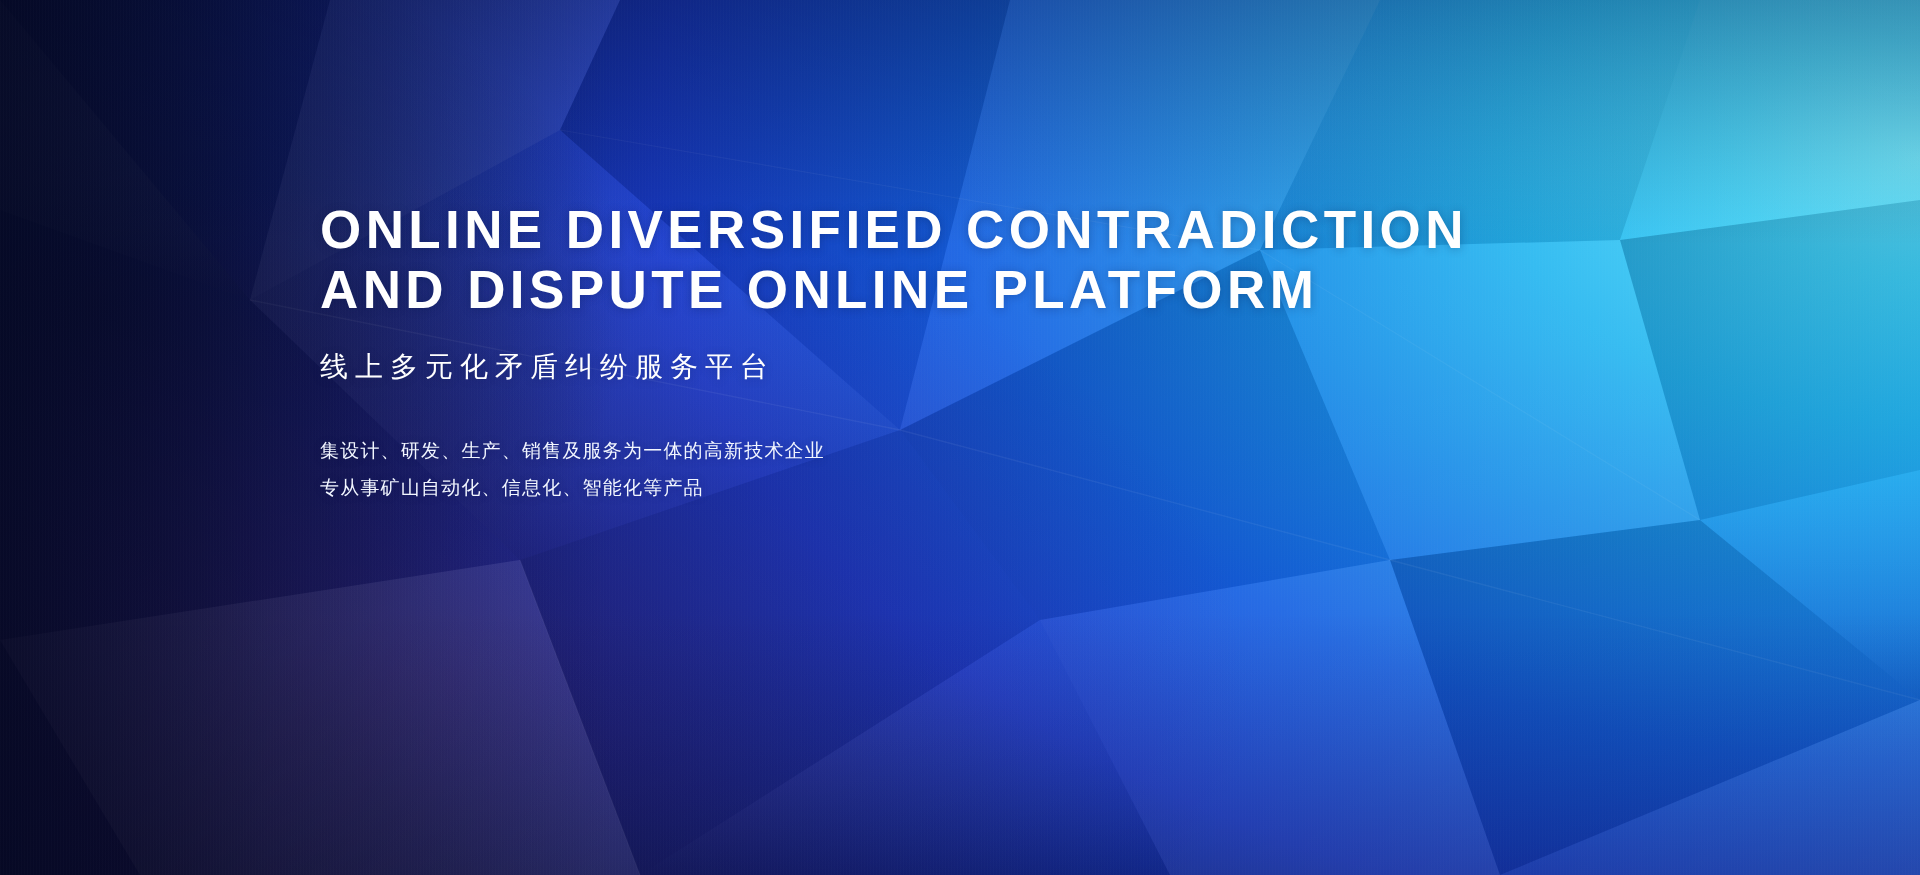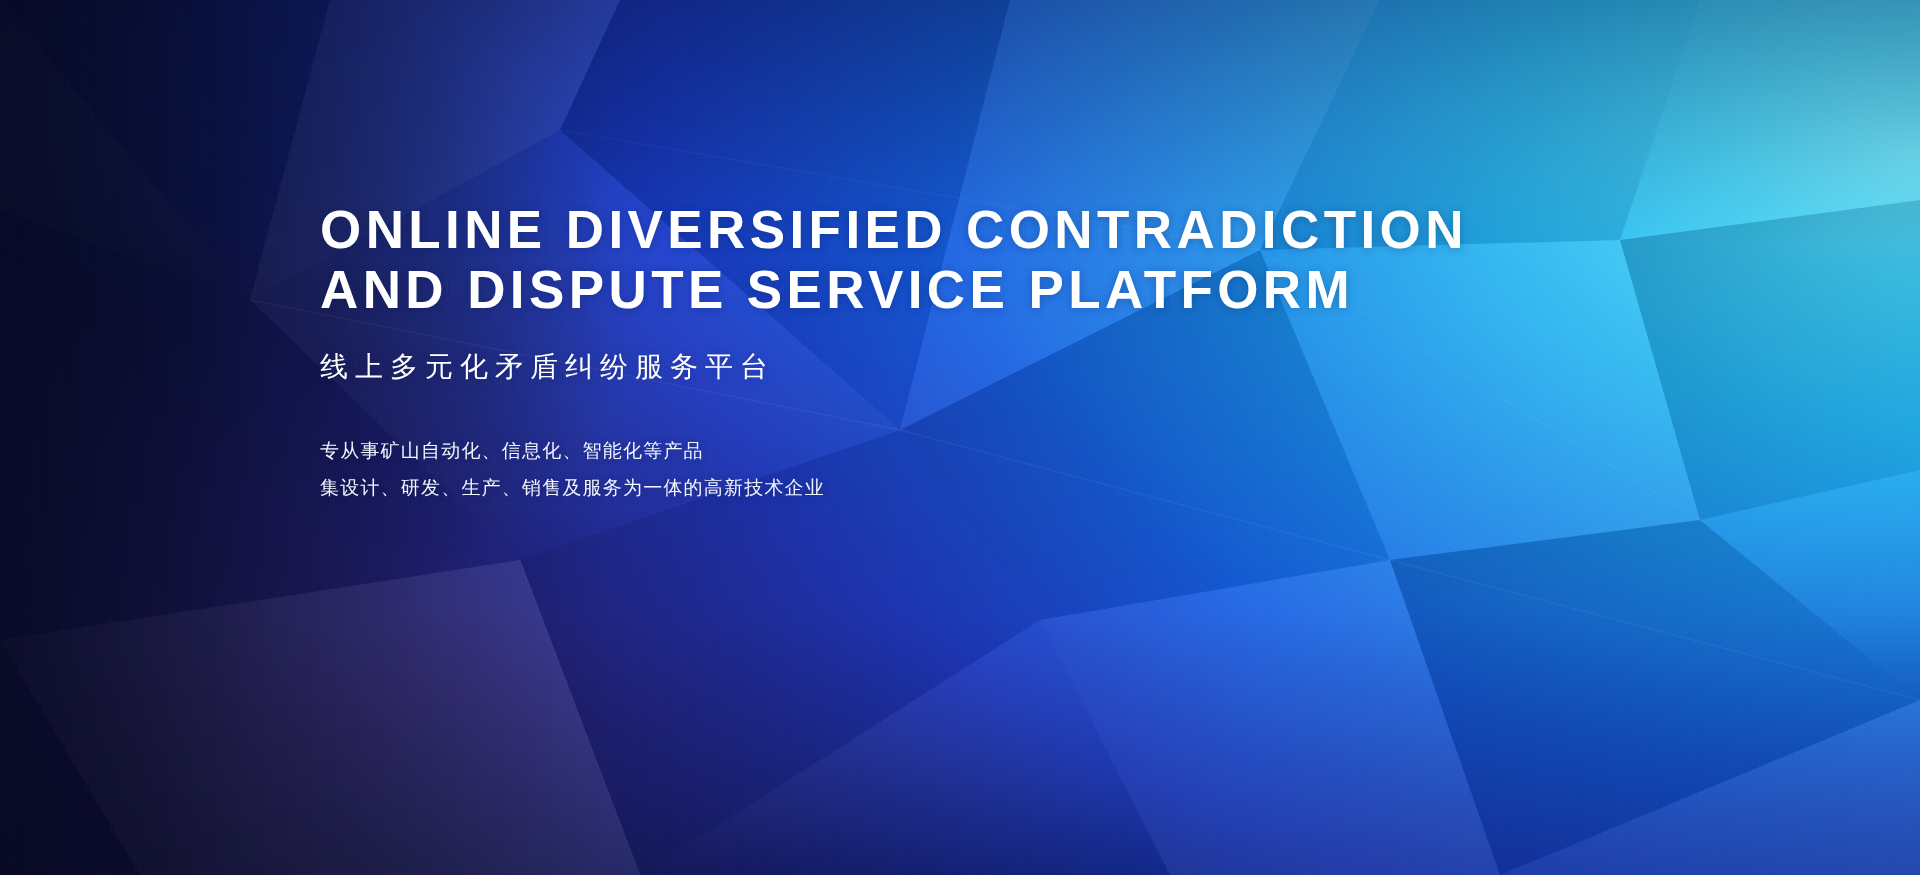--- a/index.html
+++ b/index.html
@@ -143,23 +143,23 @@
     </svg>
   </div>
 
   <div class="bg-layer" id="bg-vignette"></div>
   <div class="bg-layer" id="bg-noise"></div>
 
   <div id="content">
 
     <div class="headline">ONLINE DIVERSIFIED CONTRADICTION</div>
 
-    <div class="headline">AND DISPUTE SERVICE PLATFORM</div>
+    <div class="headline">AND DISPUTE ONLINE PLATFORM</div>
 
     <div class="subtitle-cn">线上多元化矛盾纠纷服务平台</div>
 
     <div class="desc-block">
+      <div class="desc-line">集设计、研发、生产、销售及服务为一体的高新技术企业</div>
       <div class="desc-line">专从事矿山自动化、信息化、智能化等产品</div>
-      <div class="desc-line">集设计、研发、生产、销售及服务为一体的高新技术企业</div>
     </div>
 
   </div>
 </div>
 
 </body></html>

